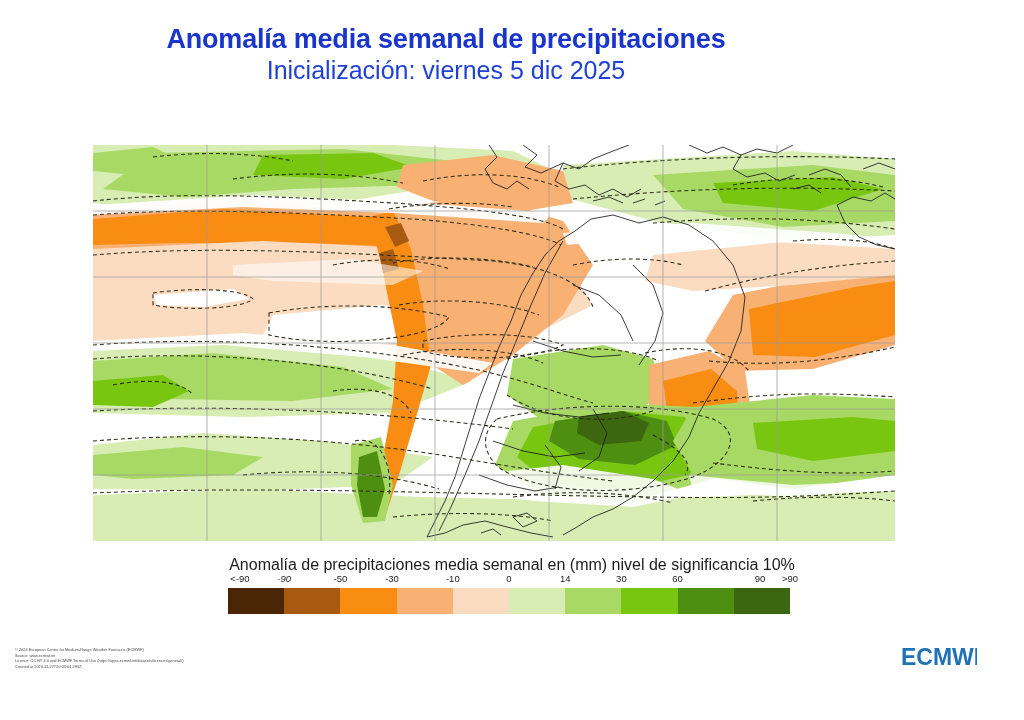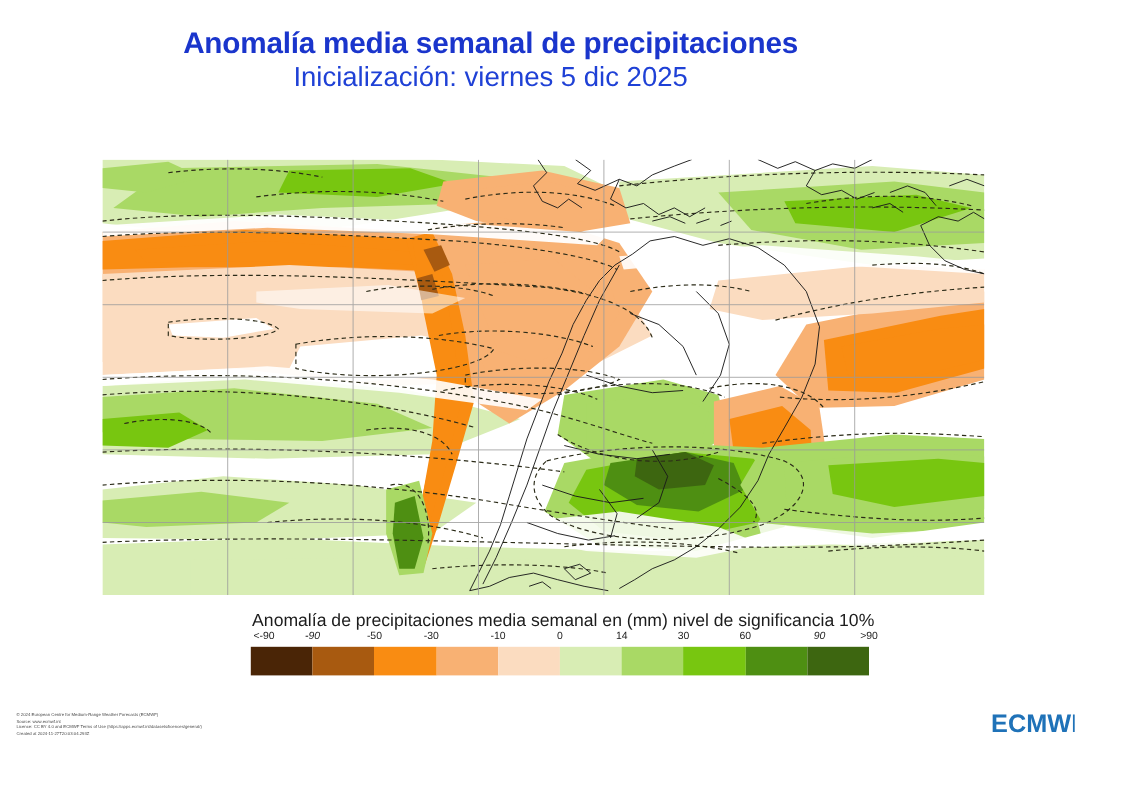--- a/index.html
+++ b/index.html
@@ -232,21 +232,21 @@
 <div class="cbar-ticks">
     <span style="left: 0px; margin-left: 12px;">&lt;-90</span>
     <span style="left: 56.2px; font-style: italic;">-90</span>
     <span style="left: 112.4px;">-50</span>
     <span style="left: 164px;">-30</span>
     <span style="left: 224.8px; text-align: right;">-10</span>
     <span style="left: 281px;">0</span>
     <span style="left: 337.2px;">14</span>
     <span style="left: 393.4px;">30</span>
     <span style="left: 449.6px;">60</span>
-    <span style="left: 517px; font-style: italic;">90</span>
+    <span style="left: 532px;">90</span>
     <span style="left: 562px;">&gt;90</span>
   </div>
 <div class="cbar-wrap">
   <div class="cbar">
       <div style="background: rgb(74, 37, 6);"></div>
       <div style="background: rgb(168, 90, 16);"></div>
       <div style="background: rgb(249, 140, 18);"></div>
       <div style="background: rgb(248, 177, 115);"></div>
       <div style="background: rgb(251, 220, 192);"></div>
       <div style="background: rgb(216, 237, 180);"></div>

